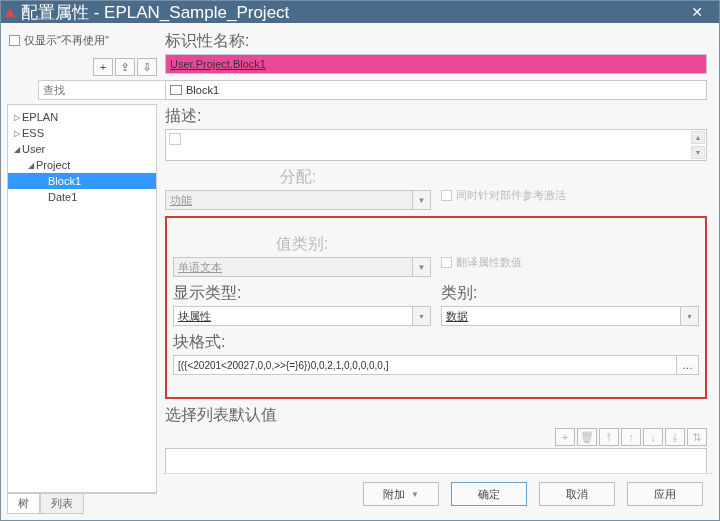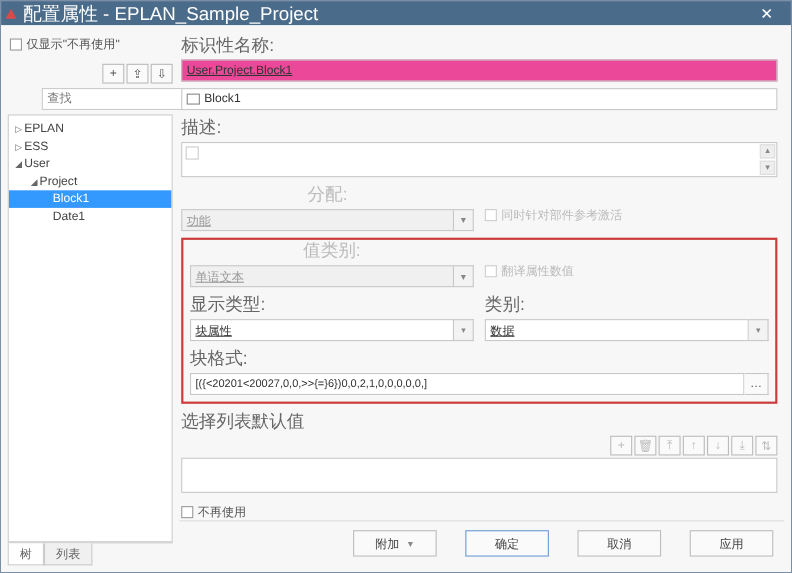--- a/index.html
+++ b/index.html
@@ -35,28 +35,28 @@
 .input-row { display: flex; gap: 10px; }
 .input-col { flex: 1; }
 .textarea { width: 100%; height: 32px; border: 1px solid #c8c8c8; background: #fff; position: relative; }
 .textarea .scroll-ud { position: absolute; right: 1px; top: 1px; bottom: 1px; width: 14px; display: flex; flex-direction: column; justify-content: space-between; }
 .scroll-btn { height: 13px; background: #eee; border: 1px solid #ddd; display:flex; align-items:center; justify-content:center; font-size:7px; color:#888;}
 .desc-icon { position: absolute; left: 3px; top: 3px; width: 12px; height: 12px; background: #fff; border: 1px solid #ccc; }
 .dd { display: flex; }
 .dd .input { flex: 1; text-decoration: underline; }
 .dd-arrow { width: 18px; border: 1px solid #c8c8c8; border-left: none; background: #f3f3f3; display: flex; align-items: center; justify-content: center; font-size: 8px; color: #888; cursor: pointer;}
 .side-chk { display: flex; align-items: center; gap: 4px; color: #bbb; padding-top: 14px; }
-.redbox { border: 2px solid #cc3b3b; padding: 0 6px; margin-bottom: 6px; }
+.redbox { border: 2px solid #cc3b3b; padding: 16px 6px; margin-bottom: 6px; }
 .blockfmt { display: flex; }
 .blockfmt .input { flex: 1; font-size: 10px; }
 .ell-btn { width: 22px; border: 1px solid #c8c8c8; border-left: none; background: #fafafa; display:flex; align-items:center; justify-content:center; cursor:pointer; color:#555;}
 .listbox { width: 100%; height: 32px; border: 1px solid #c8c8c8; background: #fff; }
 .list-tools { display: flex; justify-content: flex-end; gap: 2px; margin-bottom: 2px; }
 .list-tools .tool-btn { color: #bbb; }
-.footer { border-top: 1px solid #ddd; padding: 8px 10px; display: flex; justify-content: flex-end; gap: 26px; background: #f7f7f7; }
+.footer { border-top: 1px solid #ddd; padding: 8px 10px; display: flex; justify-content: flex-end; gap: 12px; background: #f7f7f7; }
 .btn { min-width: 76px; height: 24px; border: 1px solid #bcbcbc; background: #fafafa; display: flex; align-items: center; justify-content: center; color: #444; cursor: pointer; }
 .btn.primary { border-color: #6a9bd1; }
 .btn .dd-a { margin-left: 6px; font-size: 8px; color: #888; }
 .disp-icon { width: 12px; height: 10px; border: 1px solid #888; margin-right: 4px; display:inline-block; }
 </style>
 </head>
 <body>
 
 <div class="window">
   <div class="titlebar">

